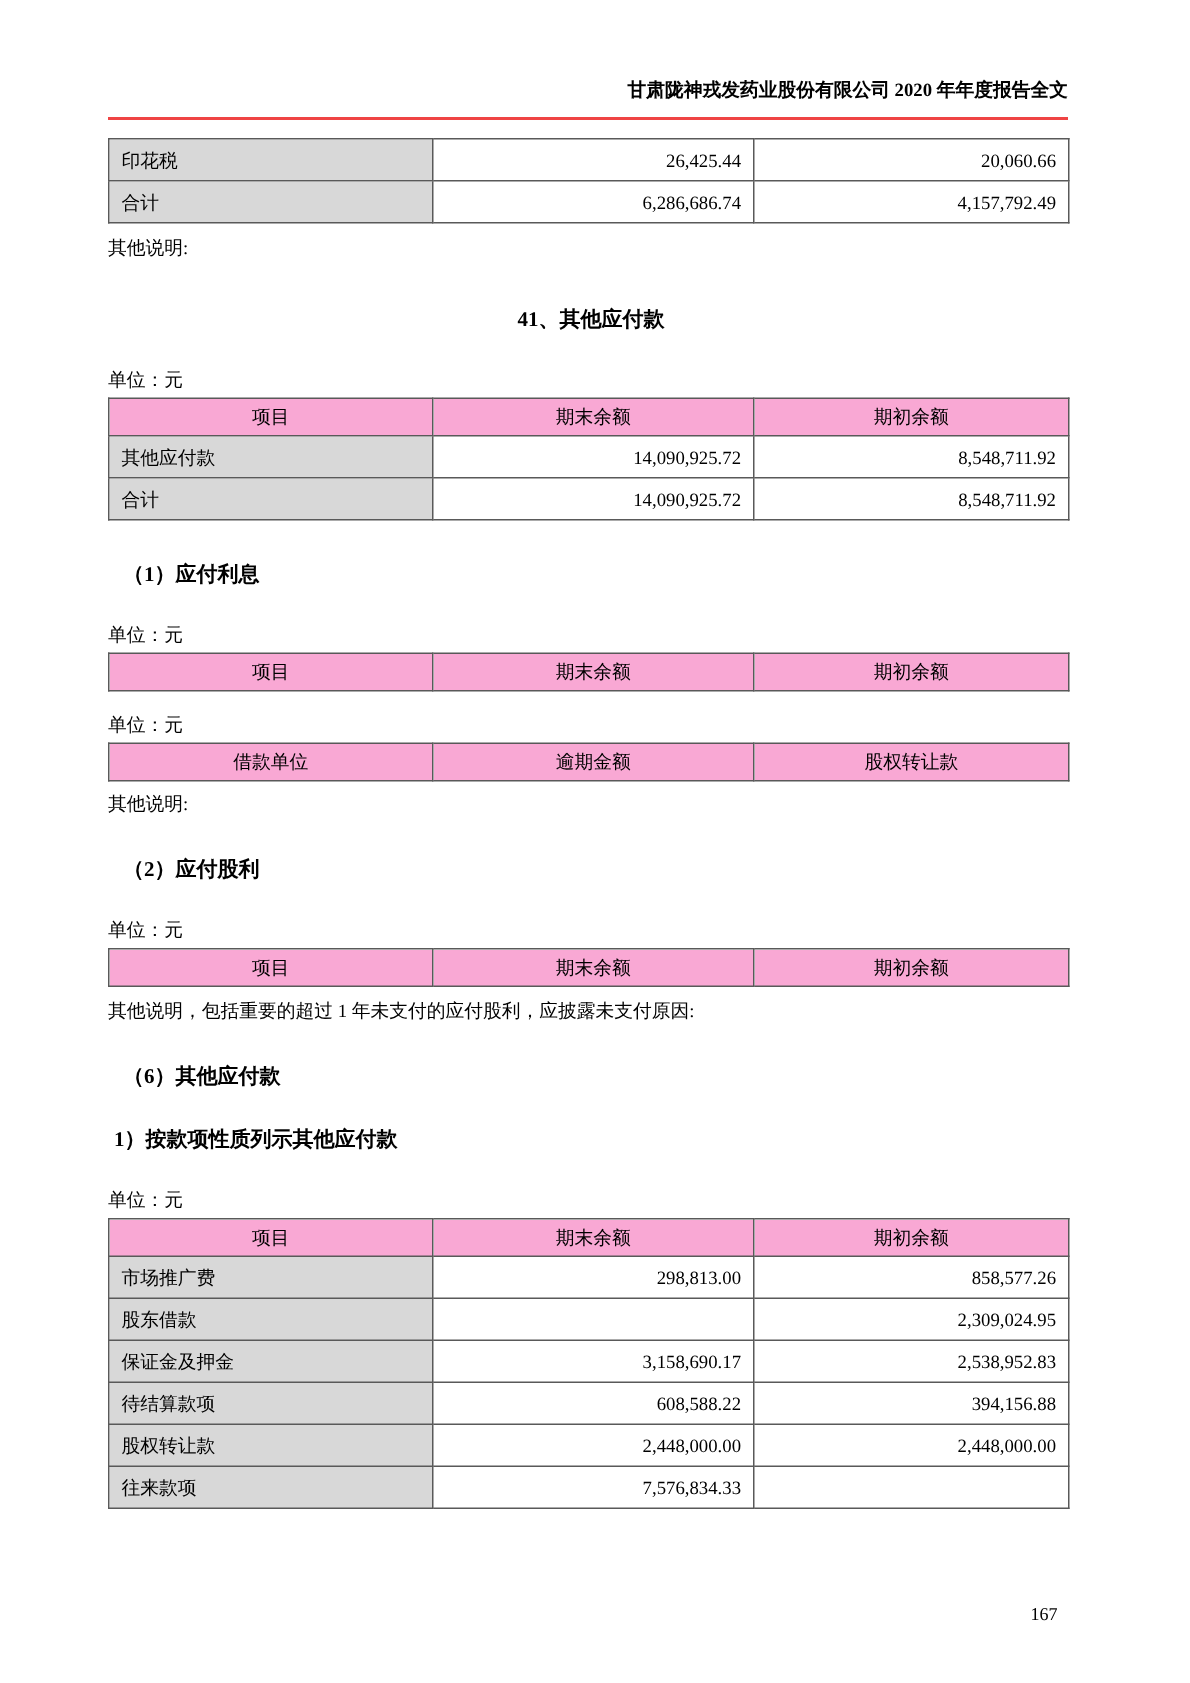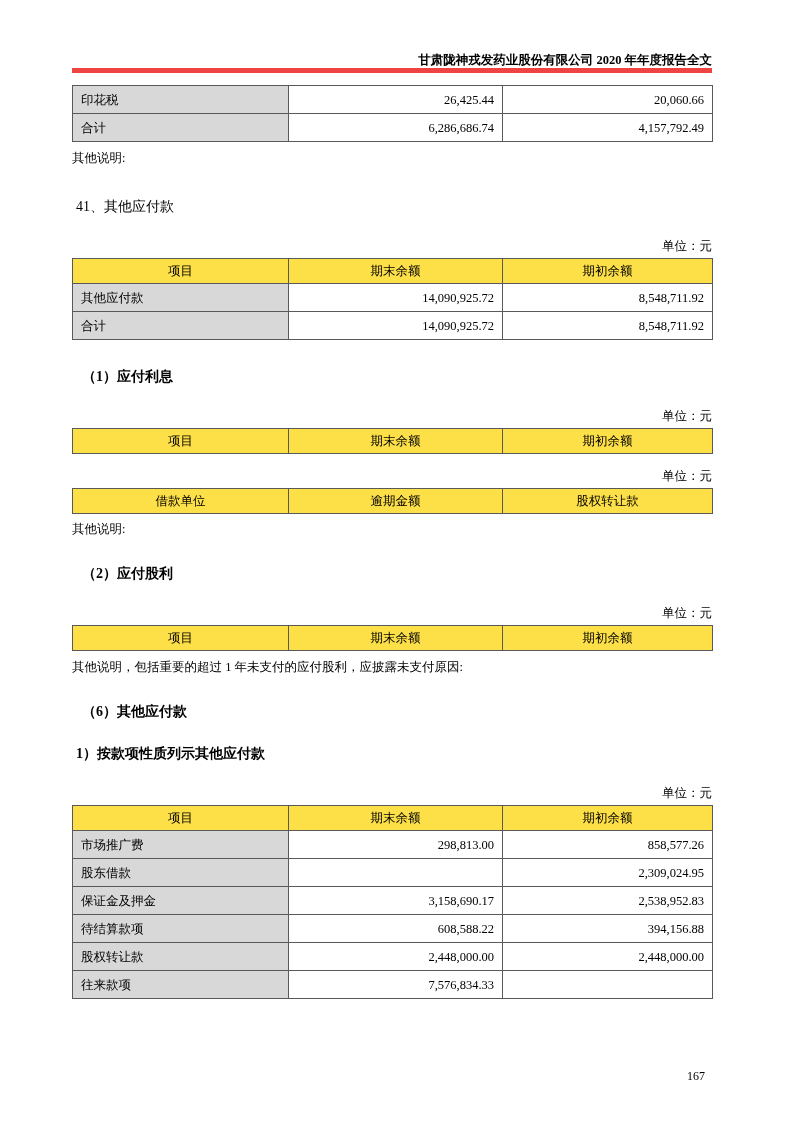--- a/index.html
+++ b/index.html
@@ -10,21 +10,22 @@
     color:#000;
   }
   .page {
     position:relative;
     width:793px; height:1122px;
     padding:52px 81px 0 72px;
     background:#fff;
     overflow:hidden;
   }
   .page-header {
-    border-bottom:5px solid #ef4444;
+    border-bottom:2px solid #ef4444;
+    padding-bottom:10px;
   }
   .header-title {
     font-size:12.5px;
     font-weight:bold;
     text-align:right;
     line-height:16px;
   }
   .doc-table {
     width:100%;
     border-collapse:collapse;
@@ -34,37 +35,36 @@
   }
   .doc-table th, .doc-table td {
     border:1px solid #595959;
     padding:4px 8px;
     line-height:16px;
     height:28px;
     overflow:hidden;
     white-space:nowrap;
   }
   .doc-table th {
-    background:#fde047;
+    background:#f9a8d4;
     font-weight:normal;
     text-align:center;
     height:24px;
   }
   .doc-table td.label { background:#d8d8d8; text-align:left; }
   .doc-table td.num { text-align:right; background:#fff; }
   .top-table { margin-top:12px; }
   .note { font-size:12.5px; line-height:16px; margin-top:8px; }
   .note-tight { font-size:12.5px; line-height:16px; margin-top:7px; }
   .unit {
     font-size:12.5px; line-height:16px;
-    text-align:right;
     margin-top:22px;
   }
   .unit-close { margin-top:14px; }
-  .h-num  { font-size:14px; font-weight:normal; line-height:18px; margin-top:32px; padding-left:4px; }
+  .h-num  { font-size:14px; font-weight:bold; line-height:18px; margin-top:32px; padding-left:4px;text-align:center; }
   .h-paren{ font-size:14px; font-weight:bold; line-height:18px; margin-top:28px; padding-left:10px; }
   .h-sub  { font-size:14px; font-weight:bold; line-height:18px; margin-top:24px; padding-left:4px; }
   .page-number {
     position:absolute;
     right:88px; bottom:38px;
     font-size:12px;
   }
   col.c1 { width:216px; }
   col.c2 { width:214px; }
   col.c3 { width:210px; }

